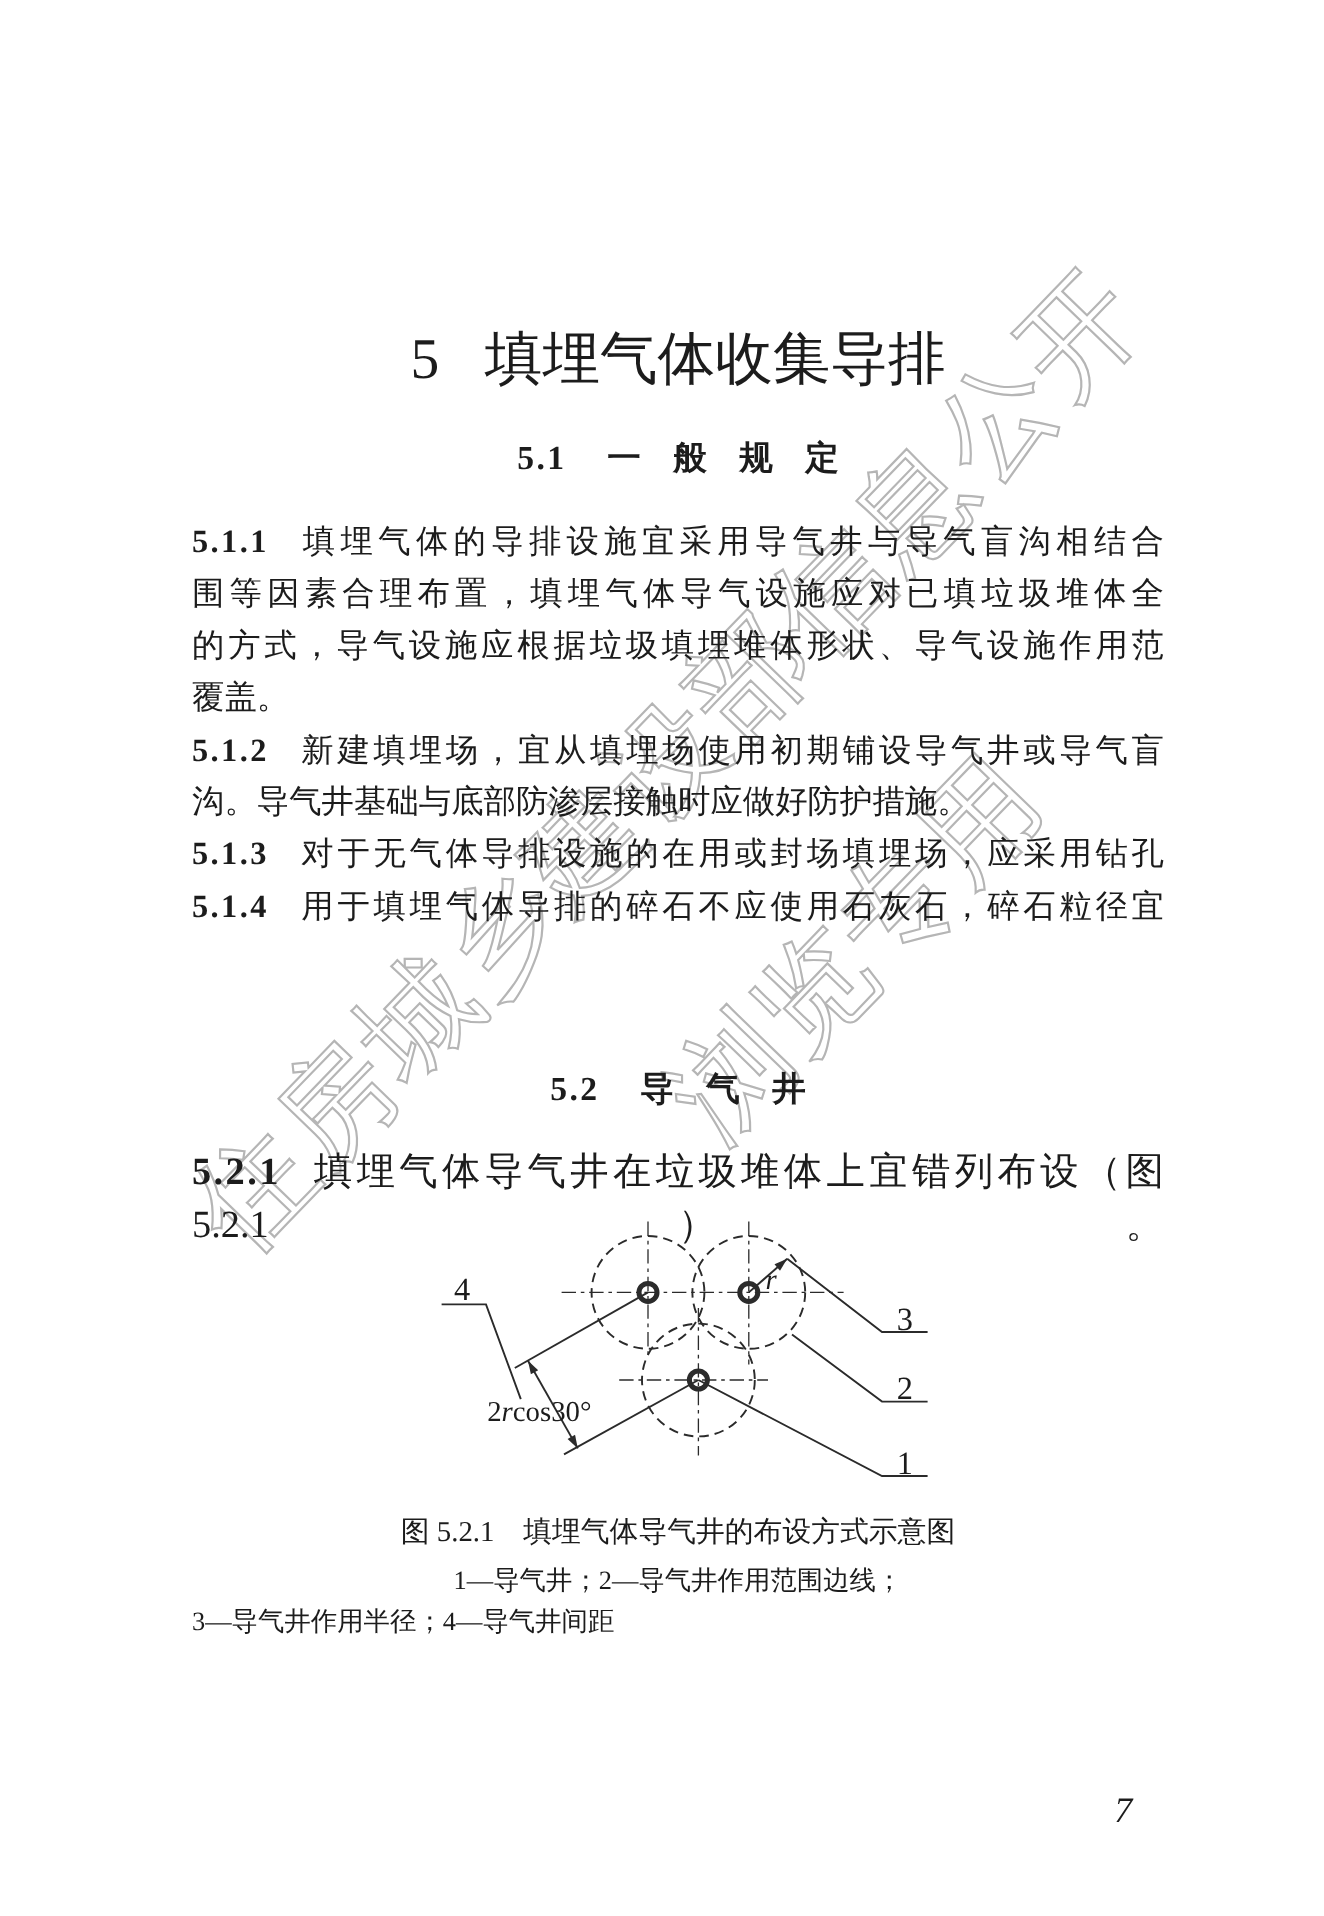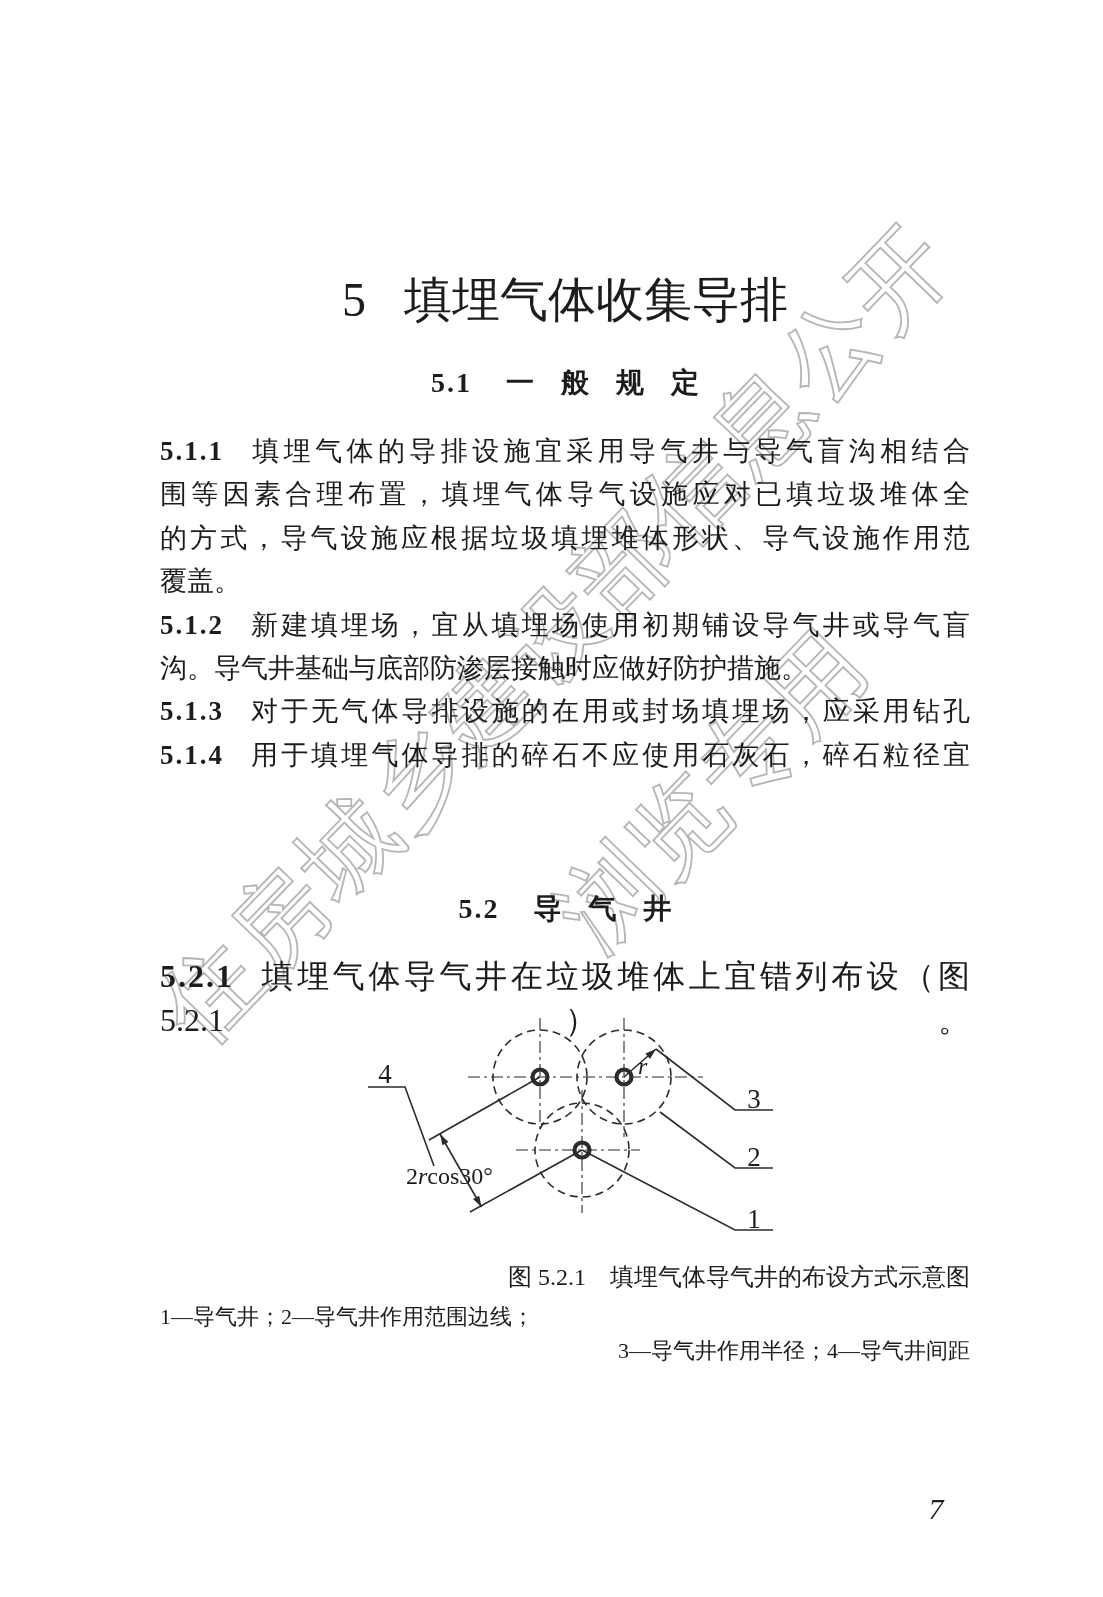--- a/index.html
+++ b/index.html
@@ -27,23 +27,23 @@
   .sec-heading .label{word-spacing:20px;}
   .h51{top:365px;}
   .h52{top:891px;}
   .bodyblock{top:430px;font-size:27px;}
   .bline{height:43.4px;line-height:43.4px;white-space:nowrap;}
   .bline.fill{white-space:normal;text-align:justify;text-align-last:justify;}
   .clause-num{font-weight:bold;letter-spacing:2px;margin-right:24px;}
   .p521{top:954px;height:44px;line-height:44px;font-size:32px;text-align:justify;text-align-last:justify;}
   
   .fig{position:absolute;left:330px;top:1008px;z-index:1;}
-  .fig-caption{top:1262px;height:30px;line-height:30px;text-align:right;font-size:24px;}
-  .fig-legend1{top:1303px;height:28px;line-height:28px;text-align:left;font-size:22px;}
-  .fig-legend2{top:1337px;height:28px;line-height:28px;text-align:right;font-size:22px;}
+  .fig-caption{top:1262px;height:30px;line-height:30px;text-align:center;font-size:24px;}
+  .fig-legend1{top:1303px;height:28px;line-height:28px;text-align:center;font-size:22px;}
+  .fig-legend2{top:1337px;height:28px;line-height:28px;text-align:left;font-size:22px;}
   .pageno{position:absolute;left:900px;top:1492px;width:72px;text-align:center;
           font-size:30px;font-style:italic;z-index:1;}
   svg text{font-family:"Liberation Serif","DejaVu Serif",serif;fill:#1c1c1c;}
 </style>
 </head>
 <body>
 
 <div class="watermark wm1">住房城乡建设部信息公开</div>
 <div class="watermark wm2">浏览专用</div>
 

